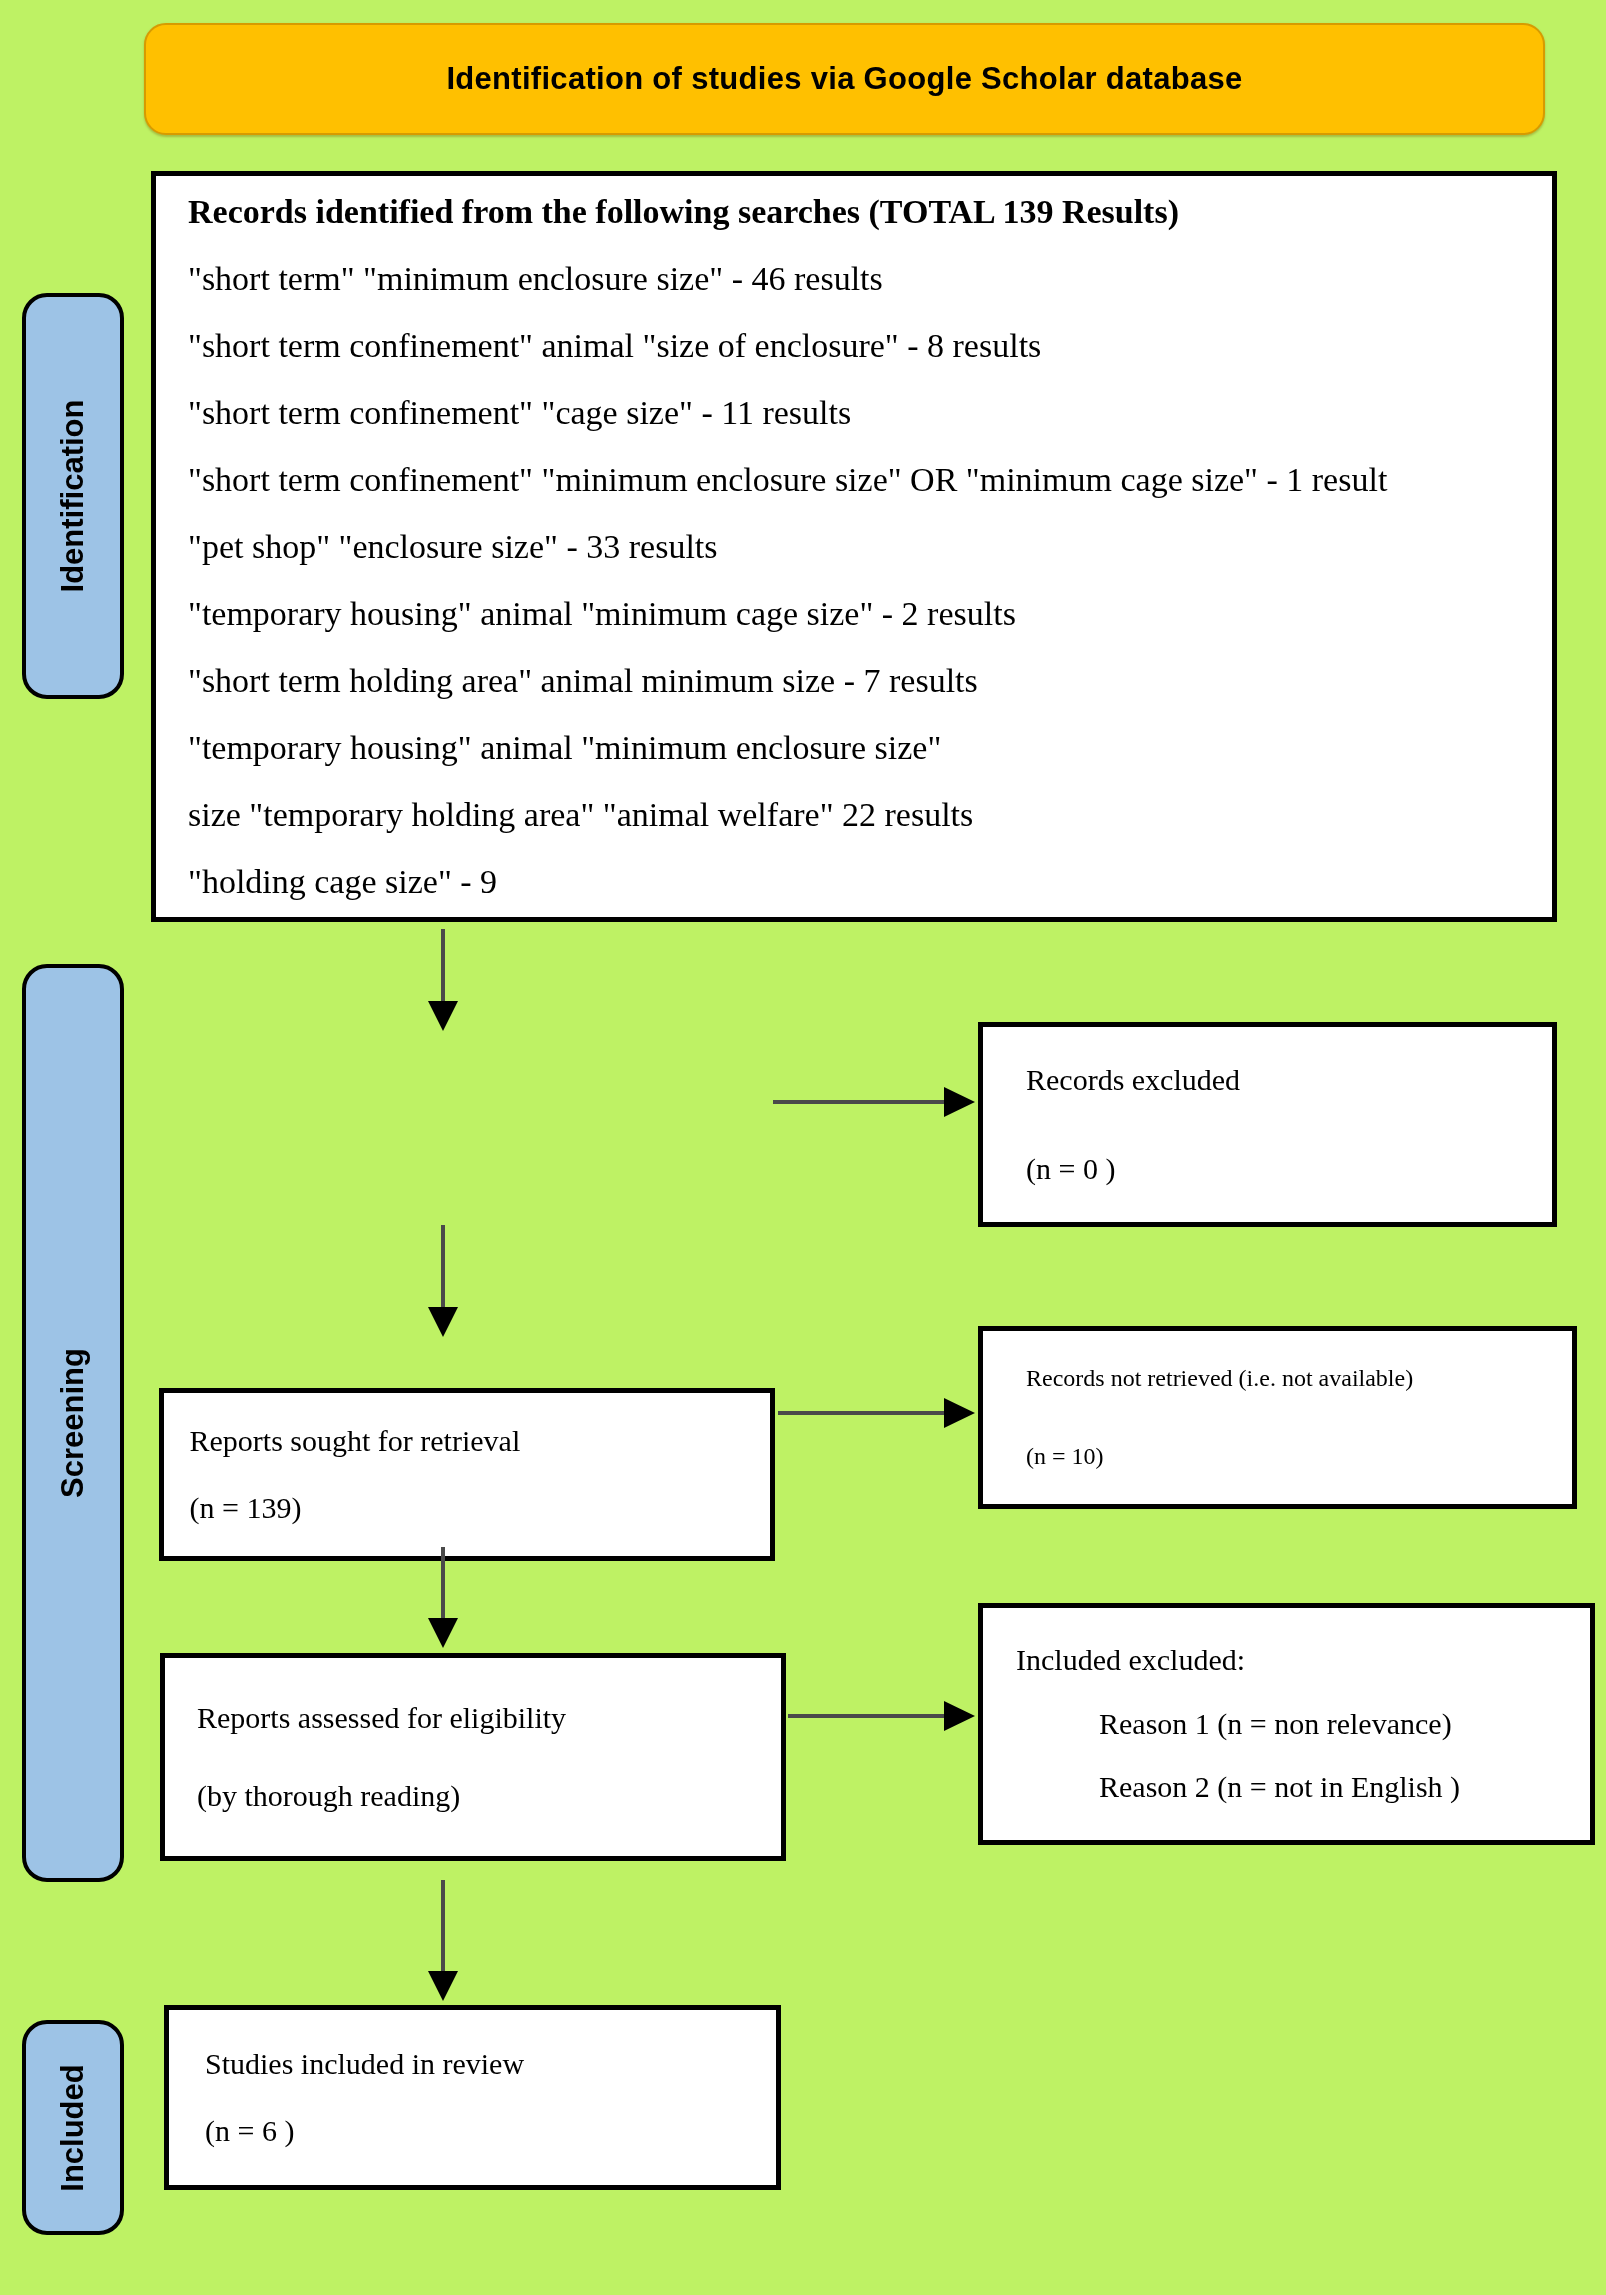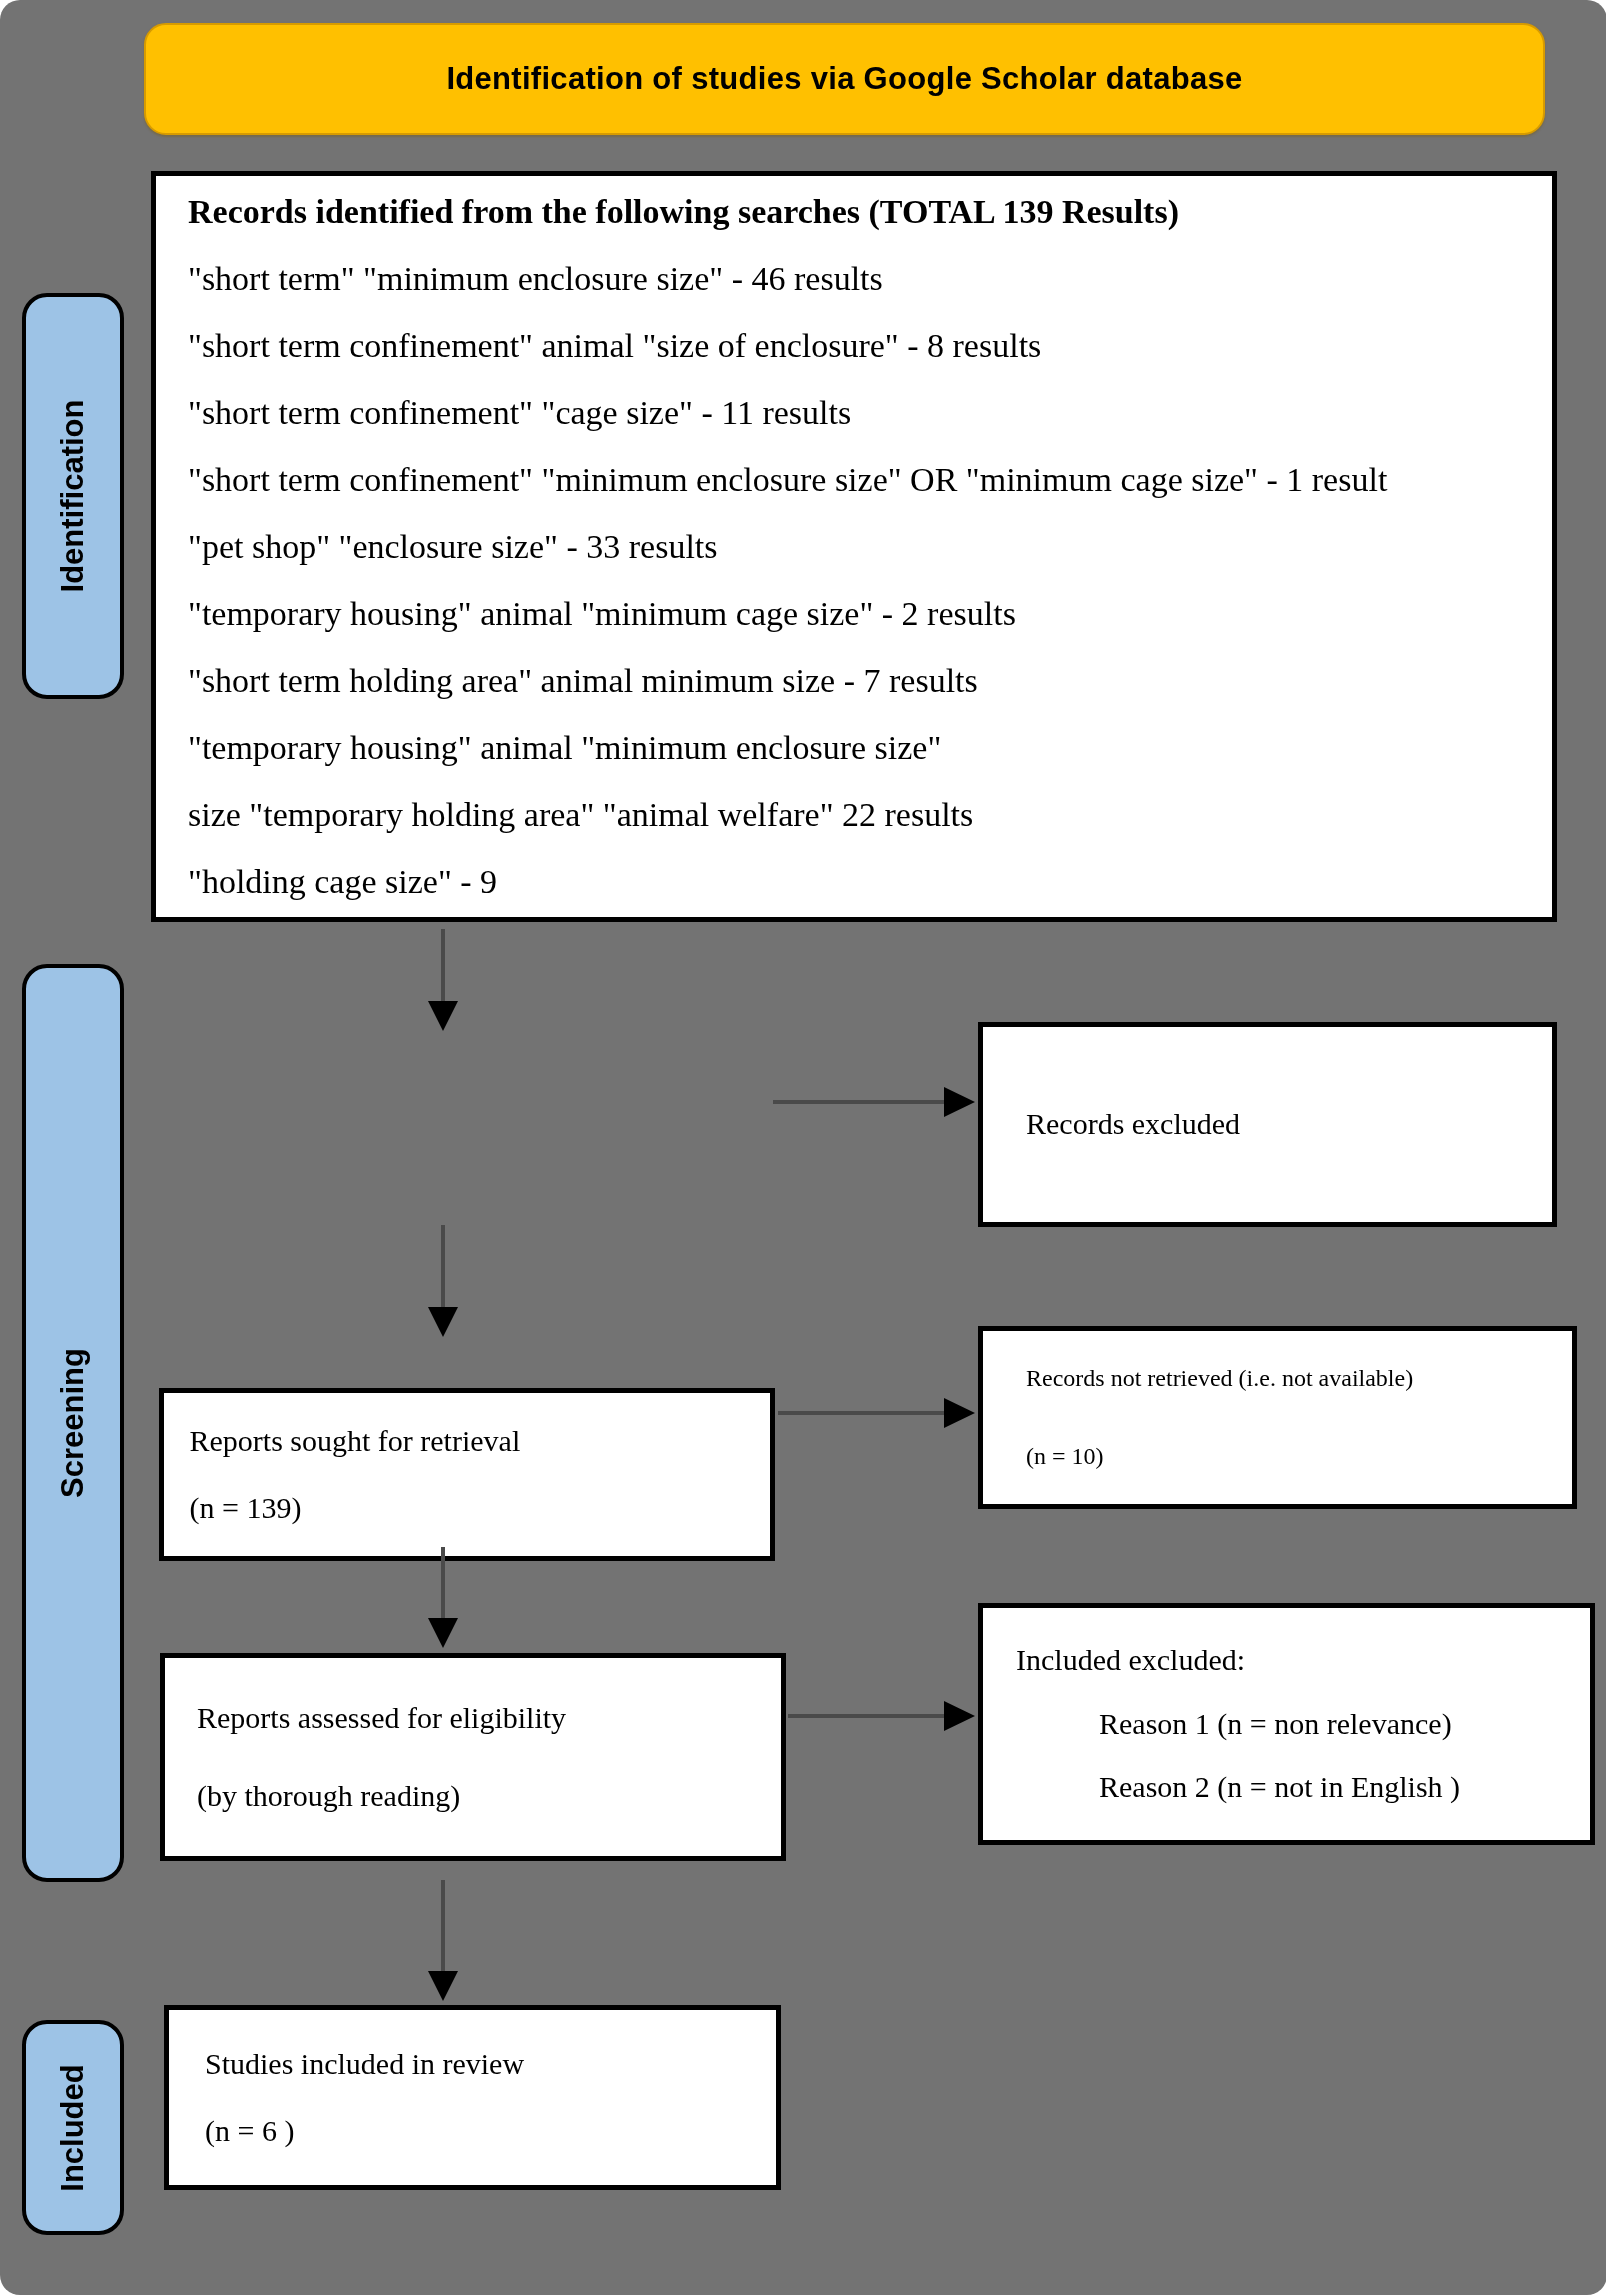--- a/index.html
+++ b/index.html
@@ -1,17 +1,17 @@
 <!DOCTYPE html>
 <html style="font-size:8.9px"><head>
 <meta charset="utf-8">
 <style>
   html,body{margin:0;padding:0;background:#ffffff;}
-  #page{position:relative;width:1607px;height:2295px;background:#737373;overflow:hidden;
-        font-family:"Liberation Serif","DejaVu Serif",serif;color:#000;border-radius:20px;}
+  #page{position:relative;width:1607px;height:2295px;background:#bef264;overflow:hidden;
+        font-family:"Liberation Serif","DejaVu Serif",serif;color:#000;}
 
   
   #banner{position:absolute;left:144px;top:23px;width:1401px;height:112px;
           background:#FFC000;border:2.2px solid #D79B00;border-radius:22px;
           display:flex;align-items:center;justify-content:center;box-sizing:border-box;
           box-shadow:0 1.7px 2.2px rgba(120,90,0,.35);}
   #banner .t{font-family:"Liberation Sans","DejaVu Sans",sans-serif;font-weight:bold;
              font-size:31px;letter-spacing:0.3px;}
 
   
@@ -107,20 +107,21 @@
     <div class="bl">(by thorough reading)</div>
   </div>
 
   <div class="wbox" id="box-studies">
     <div class="bl">Studies included in review</div>
     <div class="bl">(n = 6 )</div>
   </div>
 
   <div class="wbox" id="box-rec-excl">
     <div class="bl">Records excluded</div>
+    <div class="bl">(n = 0 )</div>
   </div>
 
   <div class="wbox" id="box-not-retr">
     <div class="bl">Records not retrieved (i.e. not available)</div>
     <div class="bl">(n = 10)</div>
   </div>
 
   <div class="wbox" id="box-rep-excl">
     <div class="bl">Included excluded:</div>
     <div class="bl indent">Reason 1 (n = non relevance)</div>

